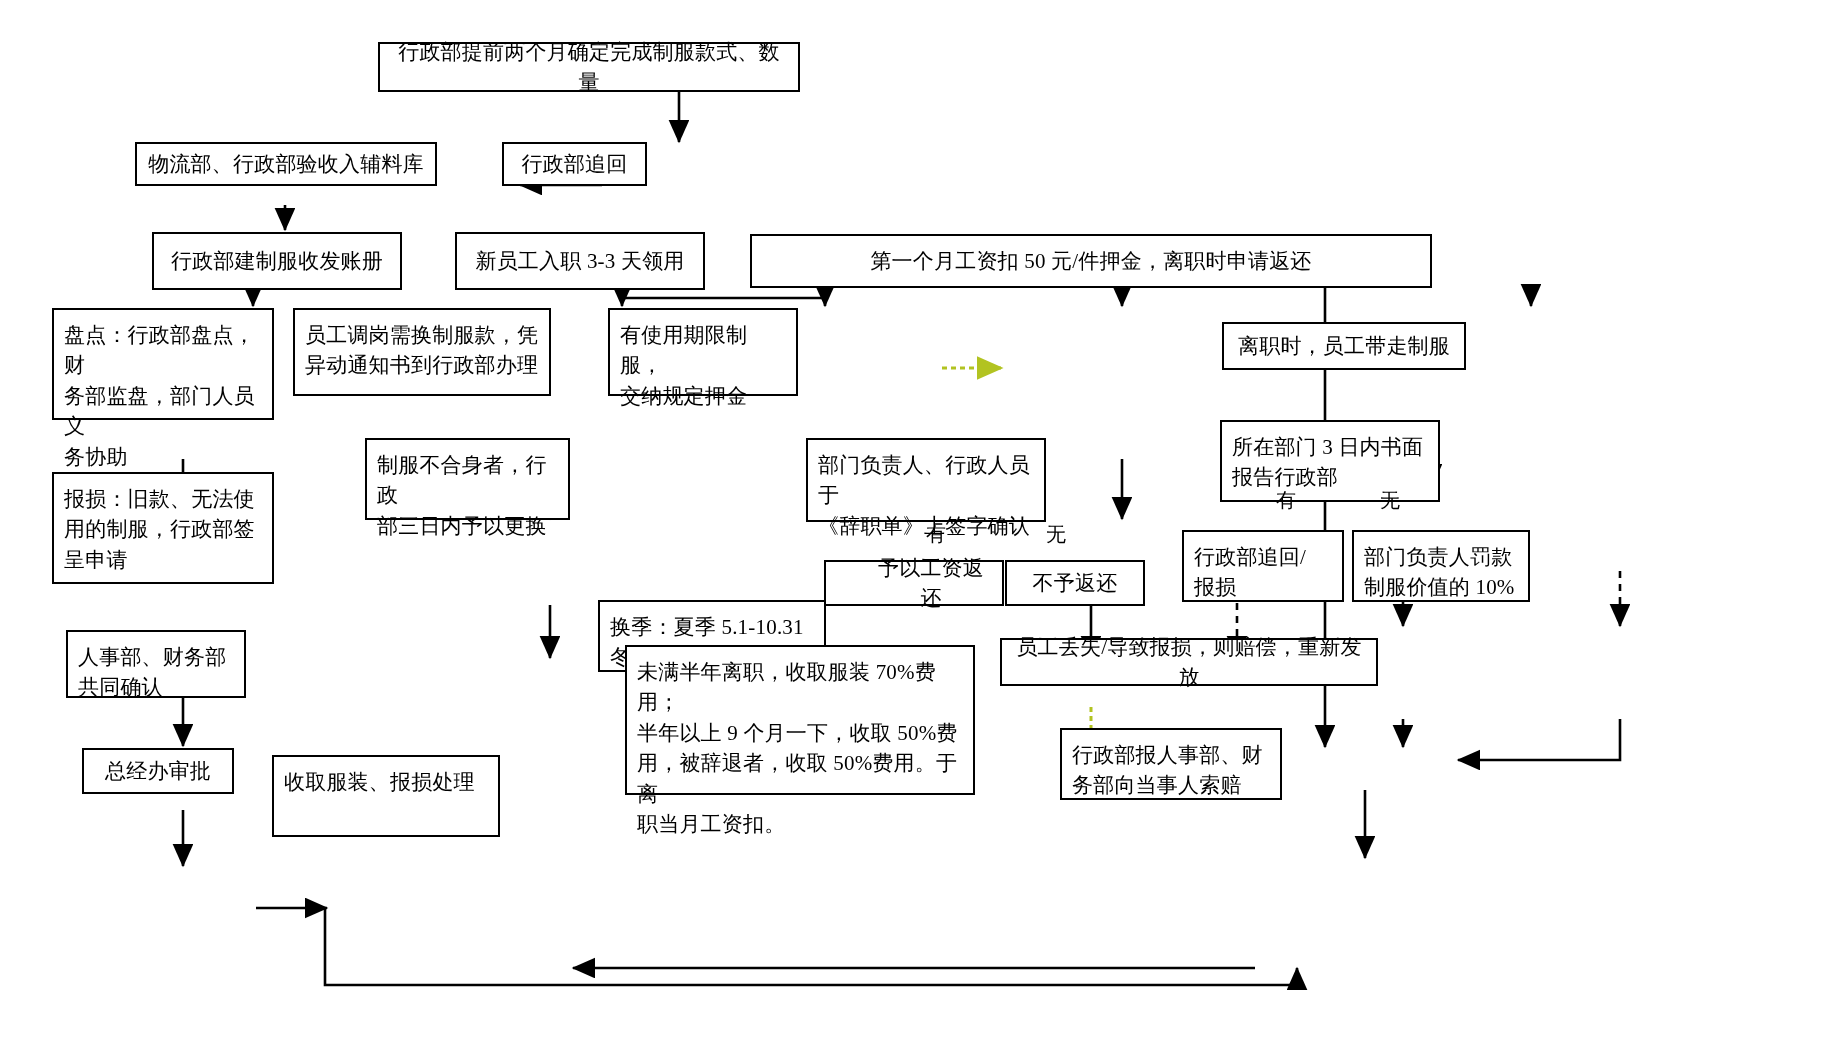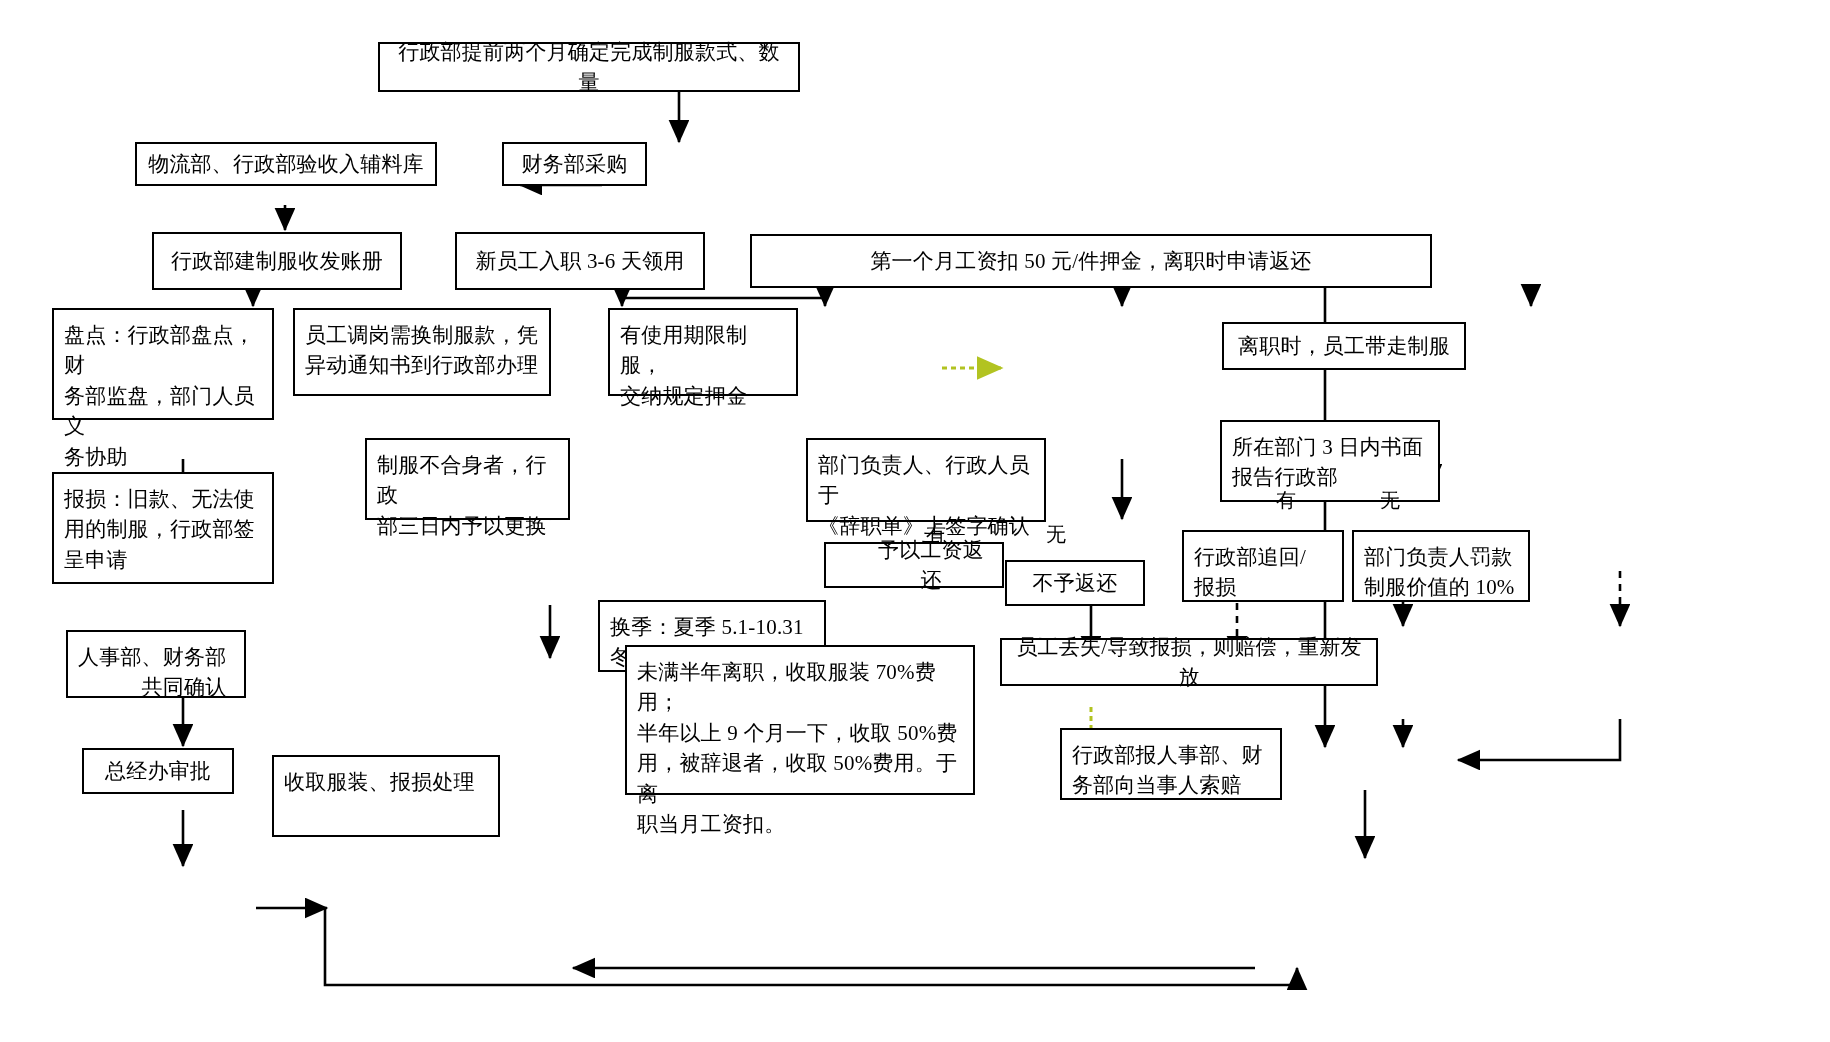--- a/index.html
+++ b/index.html
@@ -109,27 +109,27 @@
     <g stroke="#000" stroke-width="2" fill="#ffffff">
       <path d="M700,690 L760,670 L700,662 z"></path>
     </g>
     <g stroke="#000" stroke-width="2" fill="none">
       <path d="M700,690 L808,670"></path>
     </g>
   </svg>
 
   <div class="box thick center" style="left:378px;top:42px;width:422px;height:50px;">行政部提前两个月确定完成制服款式、数量</div>
 
-  <div class="box thick center" style="left:502px;top:142px;width:145px;height:44px;">财务部采购</div>
+  <div class="box thick center" style="left:502px;top:142px;width:145px;height:44px;">行政部追回</div>
 
   <div class="box thick center" style="left:135px;top:142px;width:302px;height:44px;">物流部、行政部验收入辅料库</div>
 
   <div class="box thick center" style="left:152px;top:232px;width:250px;height:58px;">行政部建制服收发账册</div>
 
-  <div class="box thick center" style="left:455px;top:232px;width:250px;height:58px;">新员工入职 3-6 天领用</div>
+  <div class="box thick center" style="left:455px;top:232px;width:250px;height:58px;">新员工入职 3-3 天领用</div>
 
   <div class="box thick center" style="left:750px;top:234px;width:682px;height:54px;">第一个月工资扣 50 元/件押金，离职时申请返还</div>
 
   <div class="box thick left topalign" style="left:52px;top:308px;width:222px;height:112px;">盘点：行政部盘点，财
 务部监盘，部门人员义
 务协助</div>
 
   <div class="box thick left topalign" style="left:293px;top:308px;width:258px;height:88px;">员工调岗需换制服款，凭
 异动通知书到行政部办理</div>
 
@@ -149,31 +149,31 @@
   <div class="box thick left topalign" style="left:806px;top:438px;width:240px;height:84px;">部门负责人、行政人员于
 《辞职单》上签字确认</div>
 
   <div class="box thick left topalign" style="left:1203px;top:420px;width:220px;height:82px;margin-left:17px;">所在部门 3 日内书面
 报告行政部</div>
 
   <div class="box thick left topalign callout" style="left:598px;top:600px;width:228px;height:72px;">换季：夏季 5.1-10.31
 冬季 11.1-次年 4.30</div>
 
 
-  <div class="box thick center" style="left:824px;top:542px;width:180px;height:46px;padding-left:44px;">予以工资返还</div>
+  <div class="box thick center" style="left:824px;top:560px;width:180px;height:46px;padding-left:44px;">予以工资返还</div>
 
   <div class="box thick center" style="left:1005px;top:560px;width:140px;height:46px;">不予返还</div>
 
   <div class="box thick left topalign" style="left:1182px;top:530px;width:162px;height:72px;">行政部追回/
 报损</div>
 
   <div class="box thick left topalign" style="left:1352px;top:530px;width:178px;height:72px;">部门负责人罚款
 制服价值的 10%</div>
 
-  <div class="box thick left topalign" style="left:66px;top:630px;width:180px;height:68px;text-align:right;">人事部、财务部
+  <div class="box thick left topalign" style="left:66px;top:630px;width:180px;height:68px;">人事部、财务部
 共同确认</div>
 
   <div class="box thick left topalign" style="left:625px;top:645px;width:350px;height:150px;">未满半年离职，收取服装 70%费用；
 半年以上 9 个月一下，收取 50%费
 用，被辞退者，收取 50%费用。于离
 职当月工资扣。</div>
 
   <div class="box thick center" style="left:1000px;top:638px;width:378px;height:48px;">员工丢失/导致报损，则赔偿，重新发放</div>
 
   <div class="box thick center" style="left:82px;top:748px;width:152px;height:46px;">总经办审批</div>

